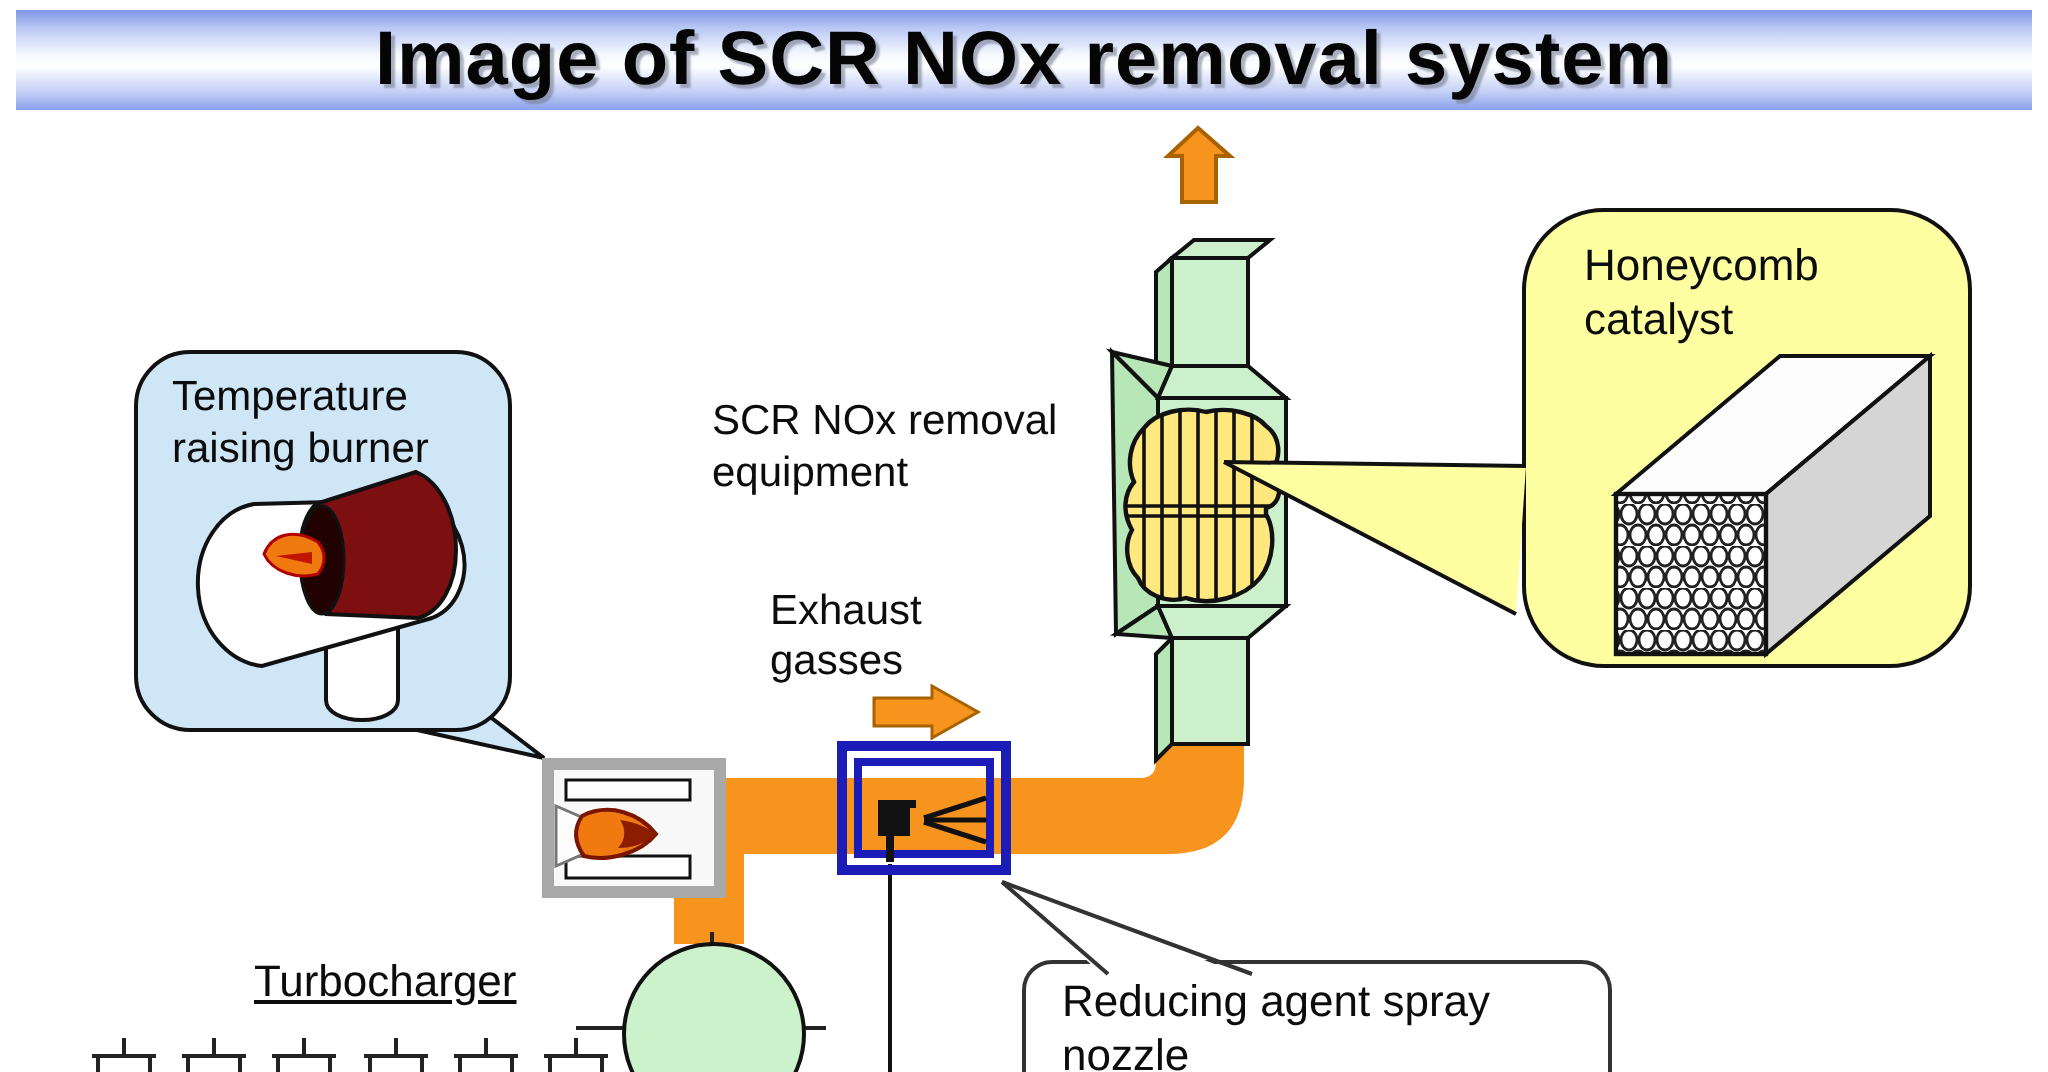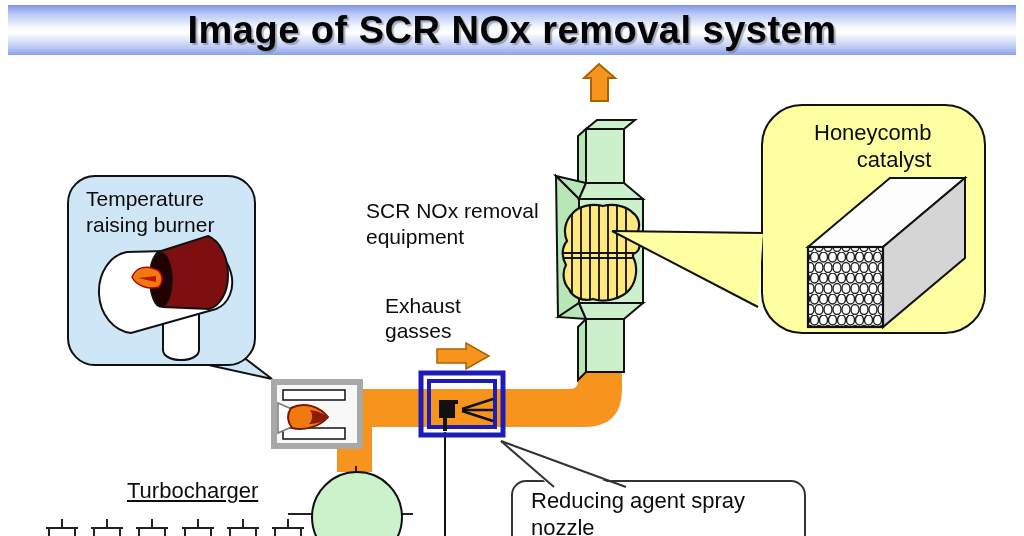--- a/index.html
+++ b/index.html
@@ -172,24 +172,24 @@
       <line x1="501" y1="441" x2="554" y2="487" stroke="#333" stroke-width="2"></line>
       <line x1="501" y1="441" x2="626" y2="487" stroke="#333" stroke-width="2"></line>
     </g>
   </svg>
 
   <div id="title-banner">
     <div id="page-title">Image of SCR NOx removal system</div>
   </div>
 
 
-  <div class="label t22" style="left:814px;top:119px;line-height:27px;text-align:right;">Honeycomb
+  <div class="label t22" style="left:792px;top:119px;line-height:27px;">Honeycomb
 catalyst</div>
 
-  <div class="label" style="left:356px;top:198px;margin-left:10px;">SCR NOx removal
+  <div class="label" style="left:356px;top:198px;">SCR NOx removal
 equipment</div>
 
   <div class="label" style="left:86px;top:186px;">Temperature
 raising burner</div>
 
   <div class="label center" style="left:385px;top:293px;width:125px;line-height:25px;">Exhaust
 gasses</div>
 
   <div class="label t22" style="left:127px;top:477px;text-decoration:underline;">Turbocharger</div>
 

